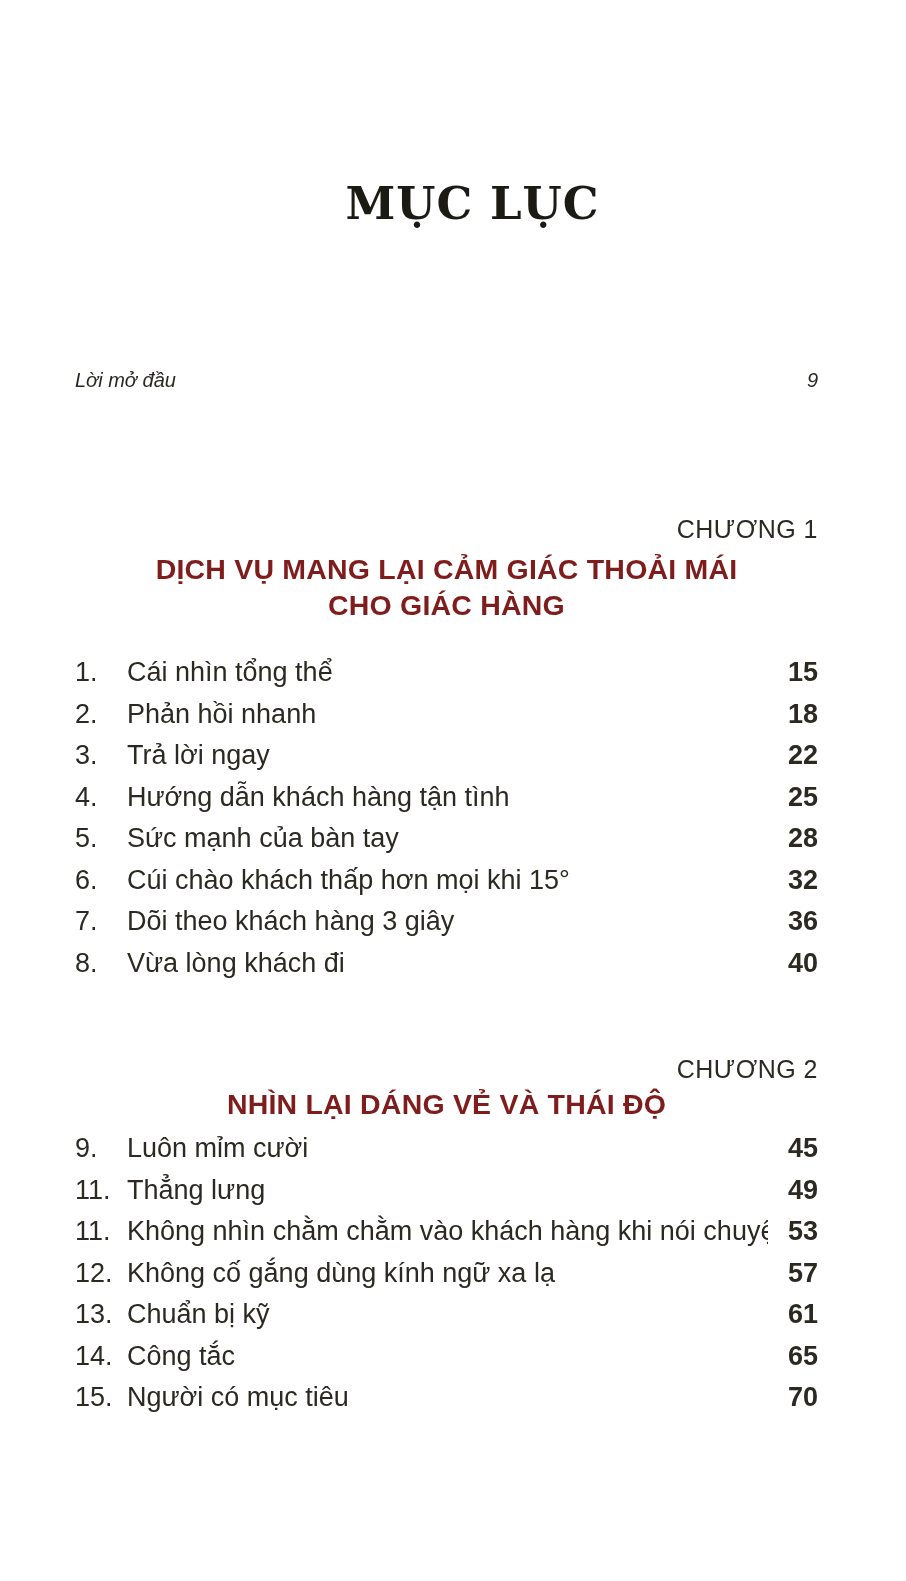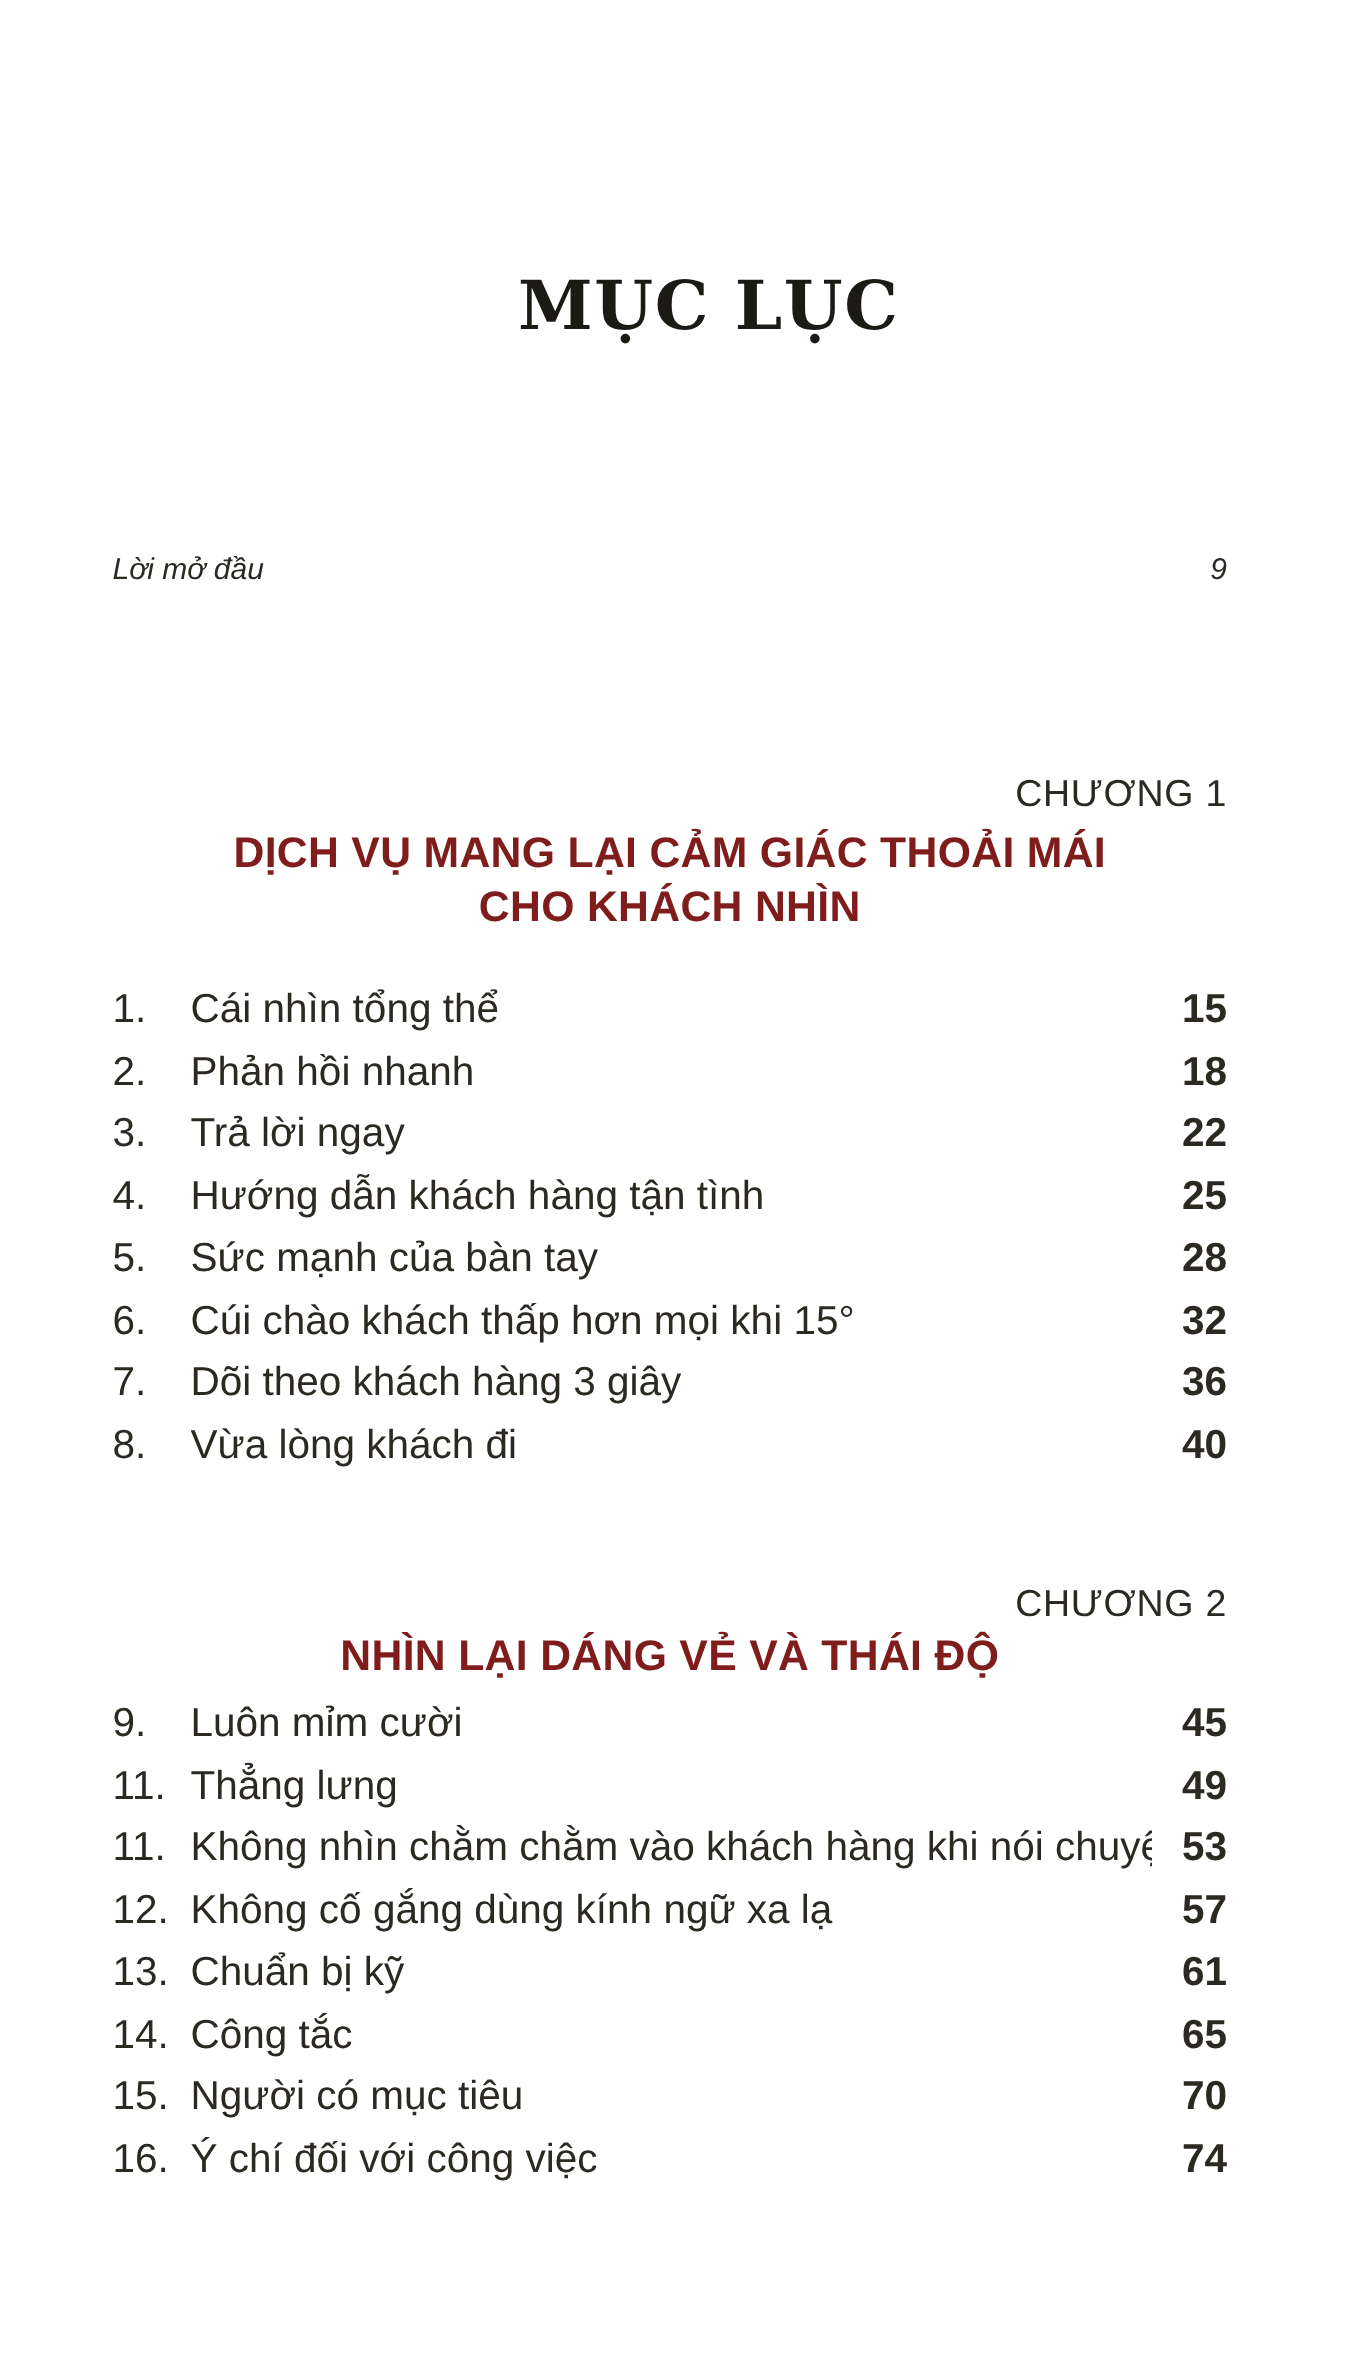--- a/index.html
+++ b/index.html
@@ -102,21 +102,21 @@
 
   <div class="preface-row">
     <span>Lời mở đầu</span>
     <span>9</span>
   </div>
 
   <section class="chapter chapter-1">
     <div class="chapter-label">CHƯƠNG 1</div>
     <div class="chapter-title">
       <div>DỊCH VỤ MANG LẠI CẢM GIÁC THOẢI MÁI</div>
-      <div>CHO KHÁCH NHÌN</div>
+      <div>CHO GIÁC HÀNG</div>
     </div>
     <ol class="toc-list">
       <li class="toc-row">
         <span class="toc-num">1.</span>
         <span class="toc-title">Cái nhìn tổng thể</span>
         <span class="toc-page">15</span>
       </li>
       <li class="toc-row">
         <span class="toc-num">2.</span>
         <span class="toc-title">Phản hồi nhanh</span>
@@ -189,21 +189,16 @@
       <li class="toc-row">
         <span class="toc-num">14.</span>
         <span class="toc-title">Công tắc</span>
         <span class="toc-page">65</span>
       </li>
       <li class="toc-row">
         <span class="toc-num">15.</span>
         <span class="toc-title">Người có mục tiêu</span>
         <span class="toc-page">70</span>
       </li>
-      <li class="toc-row">
-        <span class="toc-num">16.</span>
-        <span class="toc-title">Ý chí đối với công việc</span>
-        <span class="toc-page">74</span>
-      </li>
     </ol>
   </section>
 
 </div>
 
 </body></html>

